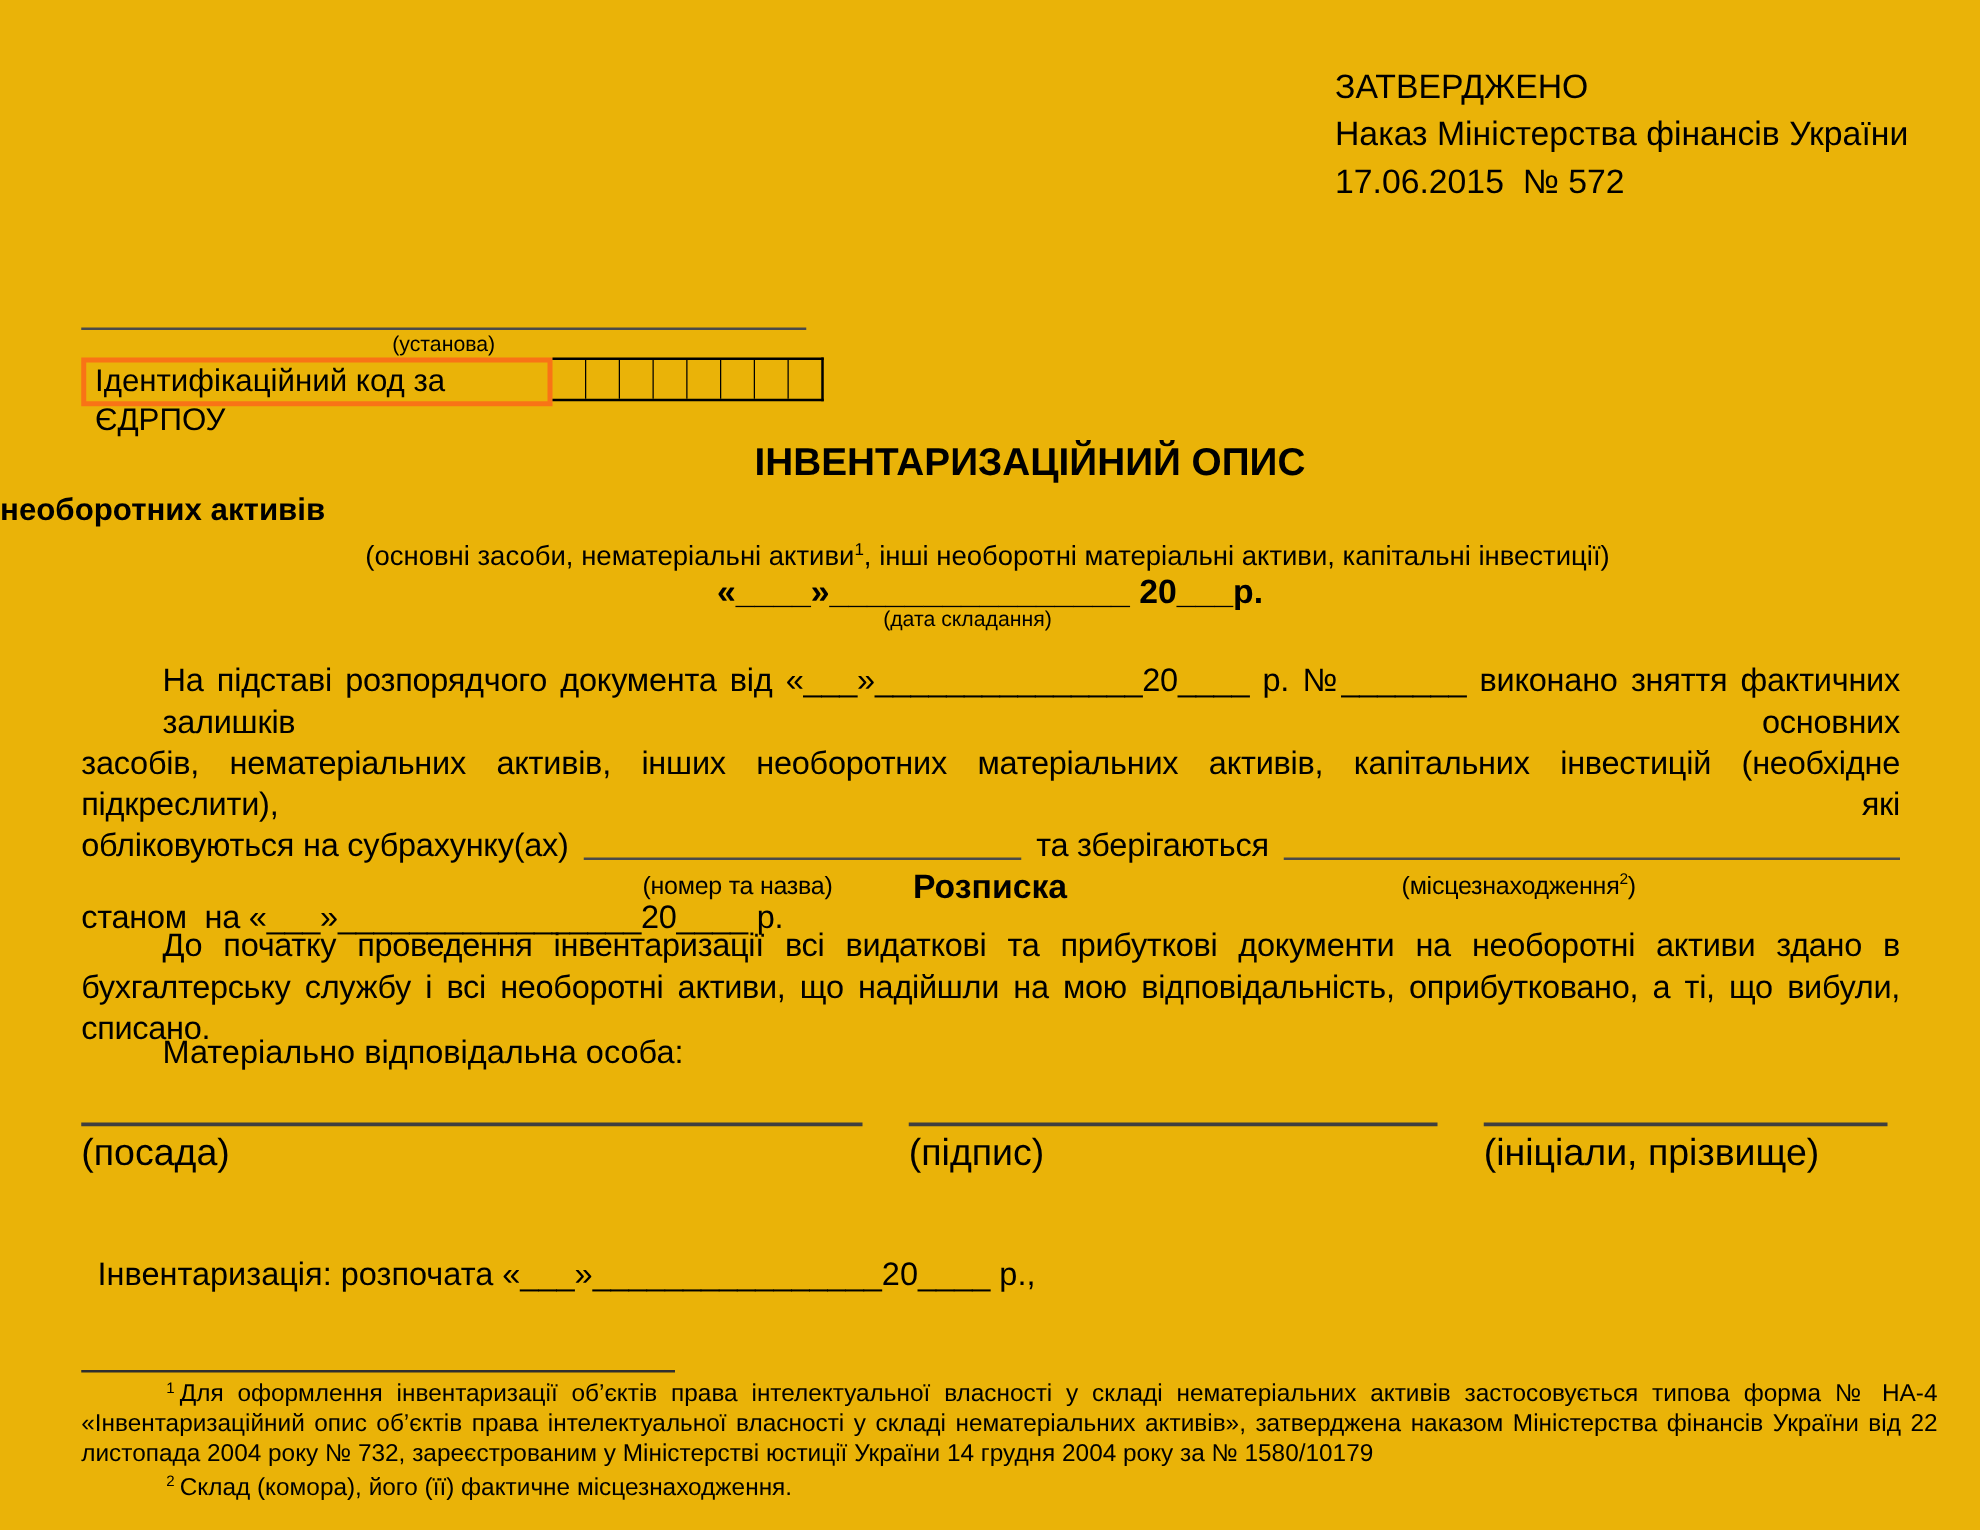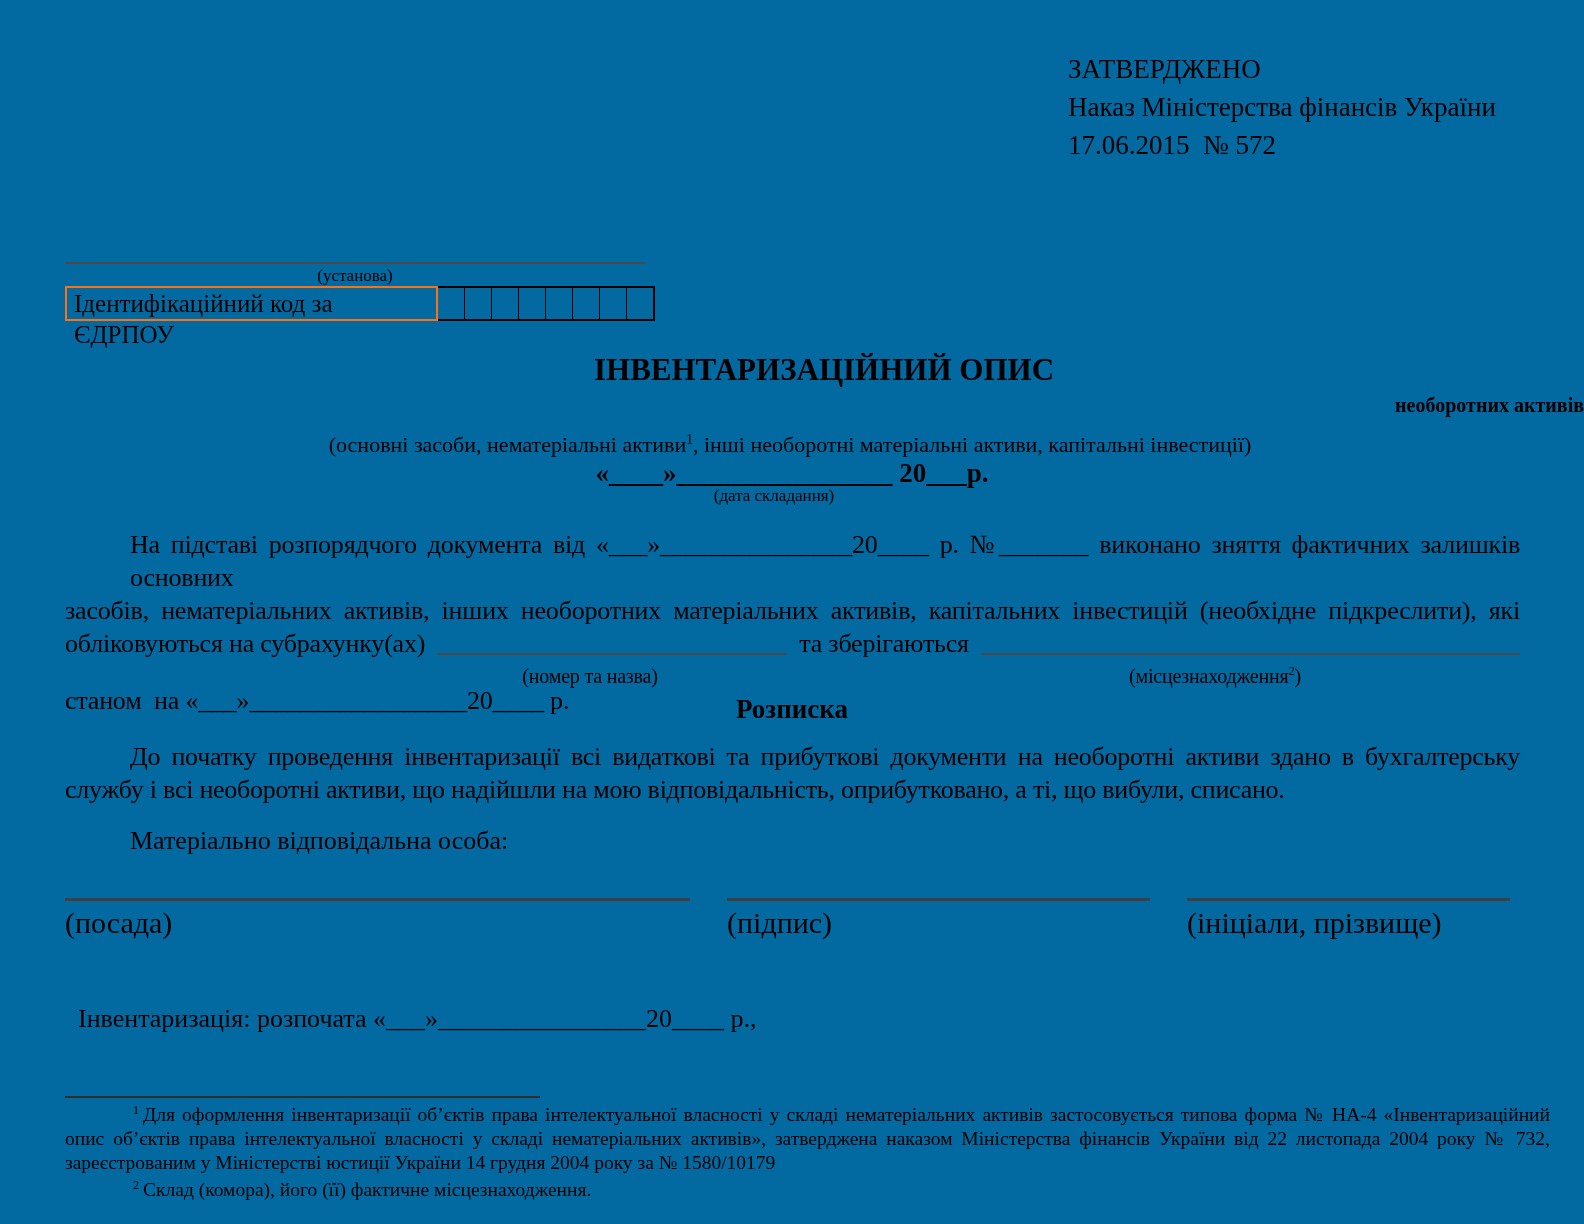--- a/index.html
+++ b/index.html
@@ -1,38 +1,38 @@
 <!DOCTYPE html>
 <html><head>
 <meta charset="utf-8">
 <style>
   html,body{margin:0;padding:0;background:#e8e8e8;}
   .page{
     position:relative;
     width:1584px;height:1224px;
-    background:#0369a1;
-    font-family:Liberation Serif, serif;
+    background:#eab308;
+    font-family:Liberation Sans, sans-serif;
     color:#000;
     overflow:hidden;
   }
   .abs{position:absolute;}
   
   .approval{left:1068px;top:50px;font-size:27px;line-height:38px;}
   
   .org-line{left:65px;top:240px;width:580px;height:22px;border-bottom:2px solid #4a4a4a;}
   .org-label{left:65px;top:266px;width:580px;text-align:center;font-size:17px;}
   
   .edrpou{left:65px;top:286px;display:flex;align-items:stretch;}
-  .edrpou-label{border:2px solid #f97316;width:362px;height:31px;font-size:25px;line-height:31px;padding-left:7px;}
+  .edrpou-label{border:4px solid #f97316;width:362px;height:31px;font-size:25px;line-height:31px;padding-left:7px;}
   .edrpou-cells{display:flex;border:2px solid #000;border-left:none;height:31px;}
   .edrpou-cells .cell{width:26px;border-left:1.4px solid #000;}
   .edrpou-cells .cell:first-child{border-left:none;}
   
   .title-main{left:0;top:352px;width:1584px;text-align:center;font-size:31px;font-weight:bold;padding-left:32px;}
-  .title-sub{left:0;top:394px;width:1584px;text-align:right;font-size:20px;font-weight:bold;}
+  .title-sub{left:0;top:394px;width:1584px;text-align:left;font-size:25px;font-weight:bold;}
   .title-note{left:0;top:432px;width:1580px;text-align:center;font-size:22px;}
   .title-date{left:0;top:458px;width:1584px;text-align:center;font-size:27px;font-weight:bold;}
   .title-date-label{left:0;top:486px;width:1584px;text-align:center;font-size:17px;transform:translateX(-18px);}
   
   .basis{left:65px;top:528px;width:1455px;font-size:26px;line-height:33px;letter-spacing:-0.2px;}
   .jline{text-align:justify;text-align-last:justify;}
   .indent{padding-left:65px;}
   .line3{display:flex;align-items:flex-end;}
   .line3 .t{white-space:nowrap;}
   .ublank{border-bottom:2px solid #4a4a4a;margin-bottom:5px;}

